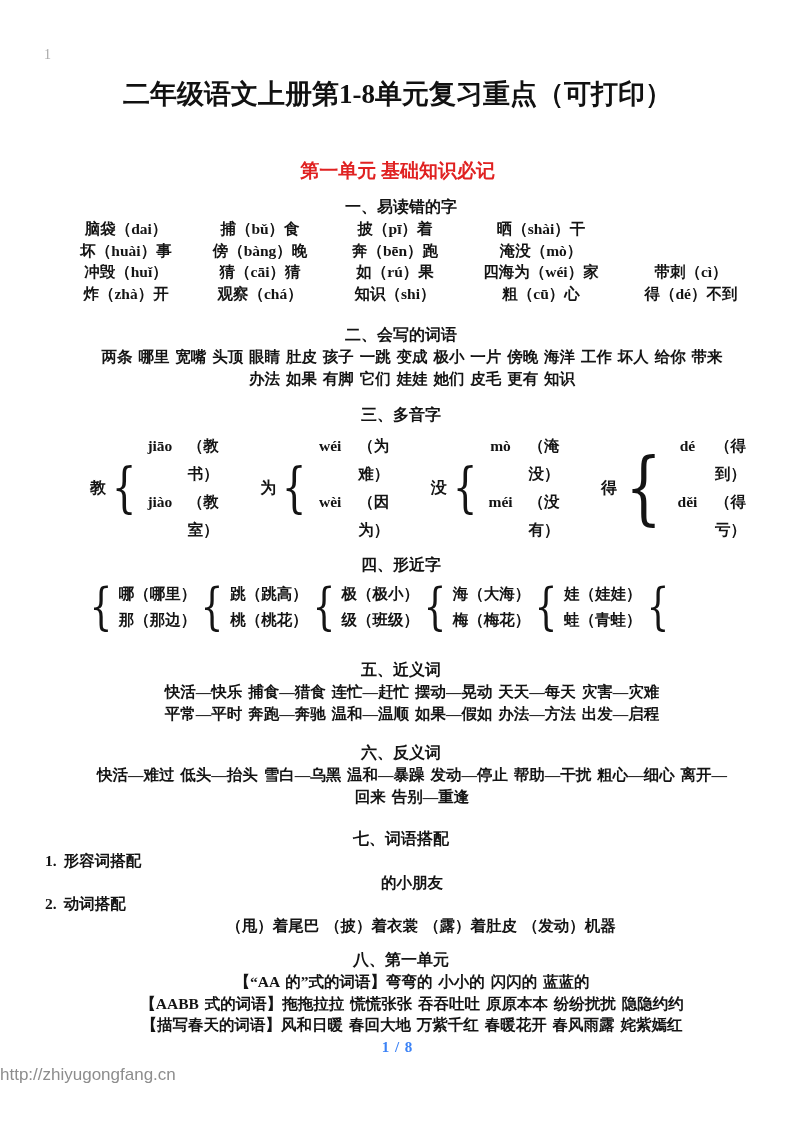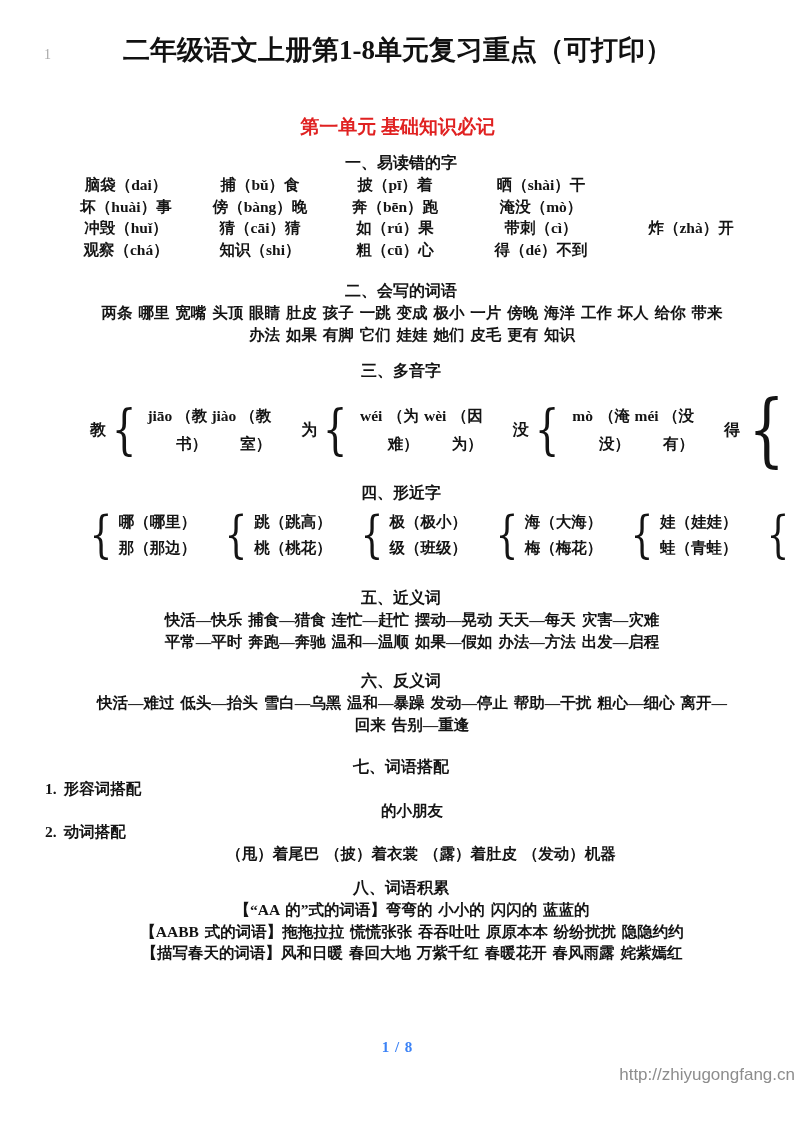--- a/index.html
+++ b/index.html
@@ -7,21 +7,21 @@
     width: 795px; height: 1122px; background: #ffffff;
     position: relative; overflow: hidden; margin: 0 auto;
     font-family: "Liberation Serif", "DejaVu Serif", serif;
     color: #141414;
   }
   .corner-num {
     position: absolute; top: 47px; left: 44px;
     font-size: 14px; color: #a8a8a8; font-weight: 400;
   }
   .doc-title {
-    margin: 0; padding-top: 32px; text-align: center;
+    margin: 0; padding-top: 76px; text-align: center;
     font-size: 27px; font-weight: 700; color: #111111;
   }
   .unit-heading {
     margin: 46px 0 0 0; text-align: center;
     font-size: 19px; font-weight: 700; color: #e02121;
   }
   .content { padding: 0 38px 0 45px; font-weight: 700; text-align: center; }
   section { margin: 0; }
   .sec-heading { font-size: 16px; line-height: 22px; font-weight: 700; }
   .line {
@@ -35,25 +35,25 @@
   }
   .misread-grid .cell { white-space: nowrap; }
   
   .poly-row { display: flex; align-items: center; gap: 30px; margin: 6px 0 0 45px; }
   .poly-group { display: flex; align-items: center; }
   .poly-char { font-size: 16px; margin-right: 1px; }
   .brace { color: #141414; font-weight: 400; font-family: "DejaVu Serif", serif; }
   .brace::before { content: "{"; display: block; transform: scaleX(0.72); }
   .b2::before { font-size: 54px; line-height: 56px; }
   .b3::before { font-size: 80px; line-height: 84px; }
-  .poly-entries { display: flex; margin-left: 2px; }
+  .poly-entries { display: flex; flex-direction: column; margin-left: 2px; }
   .poly-entry { display: flex; line-height: 28px; font-size: 15.5px; }
   .poly-entry .pinyin { min-width: 33px; }
   
-  .pair-row { display: flex; gap: 24px; margin: 5px 0 0 40px; }
+  .pair-row { display: flex; margin: 5px 0 0 40px; }
   .pair-group { display: flex; align-items: center; }
   .bp::before { font-size: 50px; line-height: 52px; }
   .pair-col { display: flex; flex-direction: column; font-size: 15.5px; line-height: 26px; margin-left: 2px; white-space: nowrap; }
   
   .sub-heading { display: flex; gap: 7px; font-size: 15.5px; line-height: 21.5px; }
   .indent-lg { margin-left: 40px; }
   .indent-sm { margin-left: 22px; }
   
   .s1 { margin-top: 12px; }
   .s2 { margin-top: 20px; }
@@ -64,21 +64,21 @@
   .s7 { margin-top: 21px; }
   .s8 { margin-top: 13px; }
   
   .footer-page {
     position: absolute; top: 1039px; left: 0; width: 100%;
     text-align: center; font-size: 15px; font-weight: 700; color: #3b82f6;
     letter-spacing: 1px;
   }
   .footer-url {
     position: absolute; top: 1065px; left: 0; width: 100%;
-    text-align: right; font-family: "Liberation Sans", "DejaVu Sans", sans-serif;
+    text-align: left; font-family: "Liberation Sans", "DejaVu Sans", sans-serif;
     font-size: 17px; font-weight: 400; color: #8d8d8d;
   }
 </style>
 </head>
 <body>
 
 <div class="page">
 
   <div class="corner-num">1</div>
 
@@ -97,20 +97,21 @@
         <span class="cell">晒（shài）干</span>
         <span class="cell"></span>
         <span class="cell">坏（huài）事</span>
         <span class="cell">傍（bàng）晚</span>
         <span class="cell">奔（bēn）跑</span>
         <span class="cell">淹没（mò）</span>
         <span class="cell"></span>
         <span class="cell">冲毁（huǐ）</span>
         <span class="cell">猜（cāi）猜</span>
         <span class="cell">如（rú）果</span>
+        <span class="cell">四海为（wéi）家</span>
         <span class="cell">带刺（cì）</span>
         <span class="cell">炸（zhà）开</span>
         <span class="cell">观察（chá）</span>
         <span class="cell">知识（shi）</span>
         <span class="cell">粗（cū）心</span>
         <span class="cell">得（dé）不到</span>
       </div>
     </section>
 
     <section class="s2">
@@ -246,21 +247,21 @@
       </div>
       <div class="line indent-sm">的小朋友</div>
       <div class="sub-heading">
         <span>2.</span>
         <span>动词搭配</span>
       </div>
       <div class="line indent-lg" style="margin-left:40px;">（甩）着尾巴 （披）着衣裳 （露）着肚皮 （发动）机器</div>
     </section>
 
     <section class="s8">
-      <div class="sec-heading">八、词语积累</div>
+      <div class="sec-heading">八、第一单元</div>
       <div class="line">【“AA 的”式的词语】弯弯的 小小的 闪闪的 蓝蓝的</div>
       <div class="line">【AABB 式的词语】拖拖拉拉 慌慌张张 吞吞吐吐 原原本本 纷纷扰扰 隐隐约约</div>
       <div class="line">【描写春天的词语】风和日暖 春回大地 万紫千红 春暖花开 春风雨露 姹紫嫣红</div>
     </section>
 
   </div>
 
   <div class="footer-page">1 / 8</div>
   <div class="footer-url">http://zhiyugongfang.cn</div>
 

